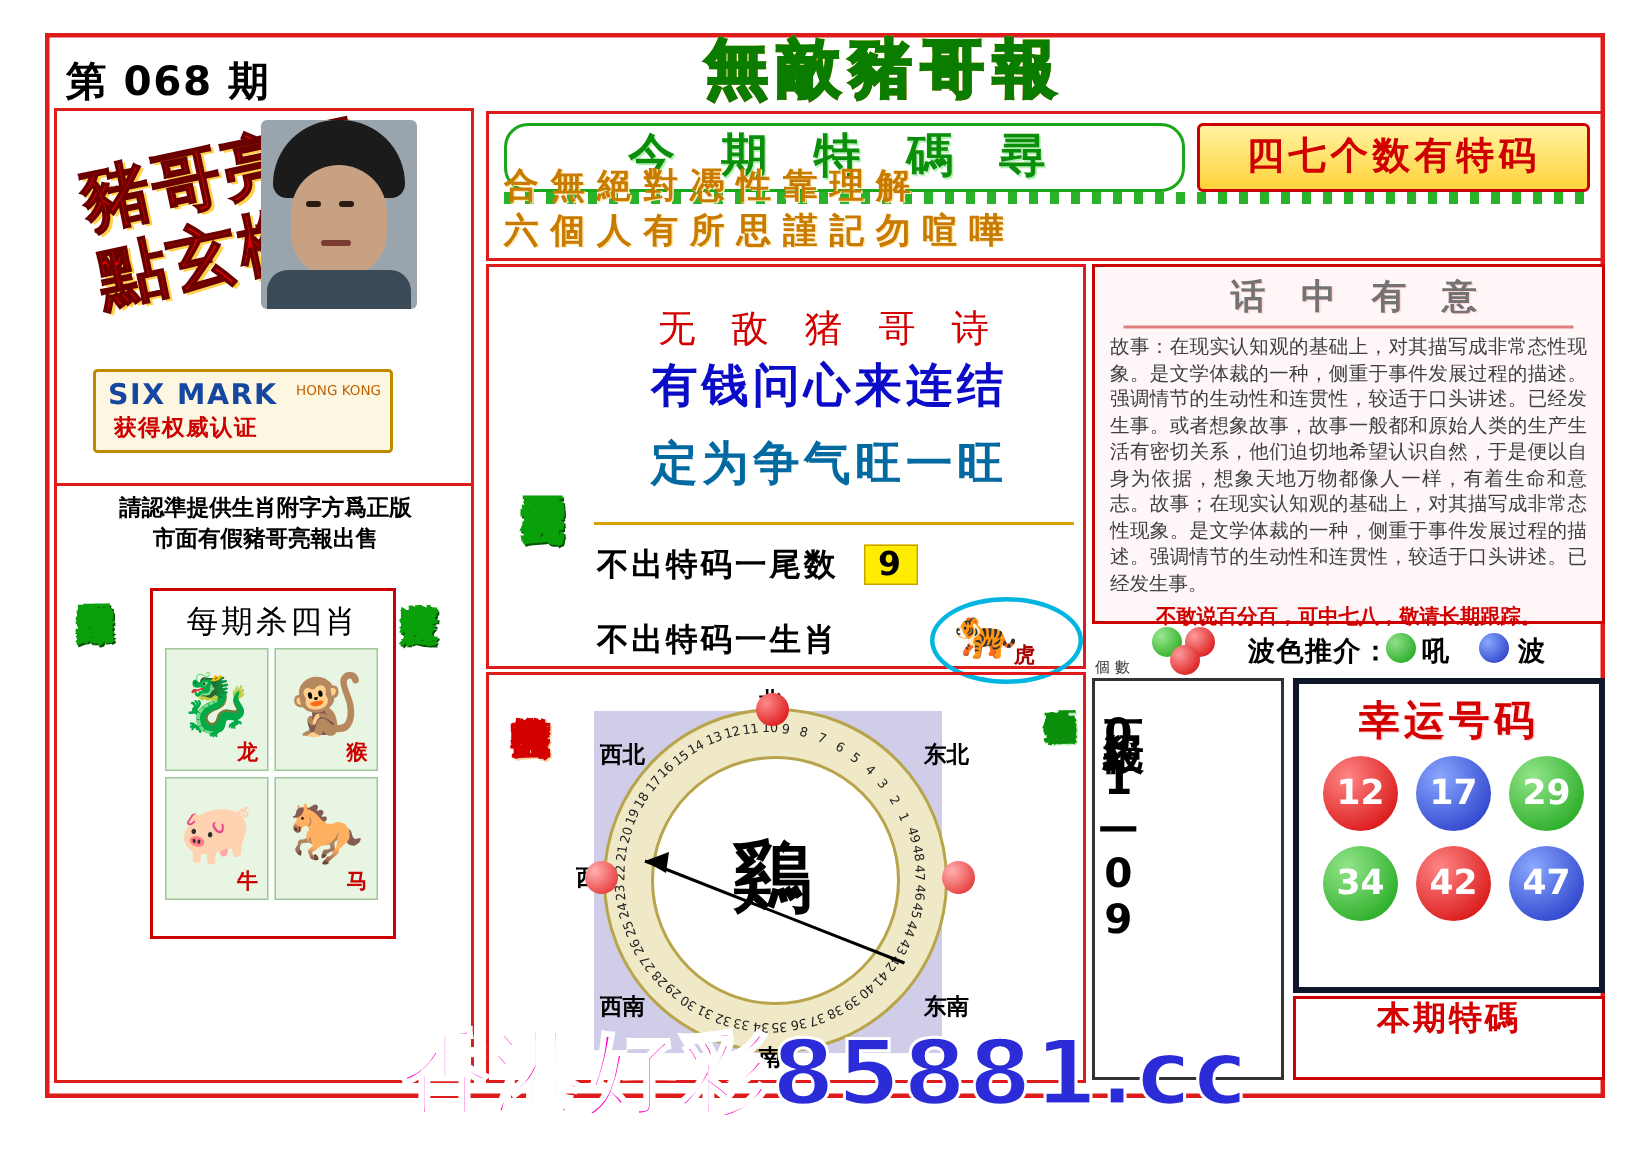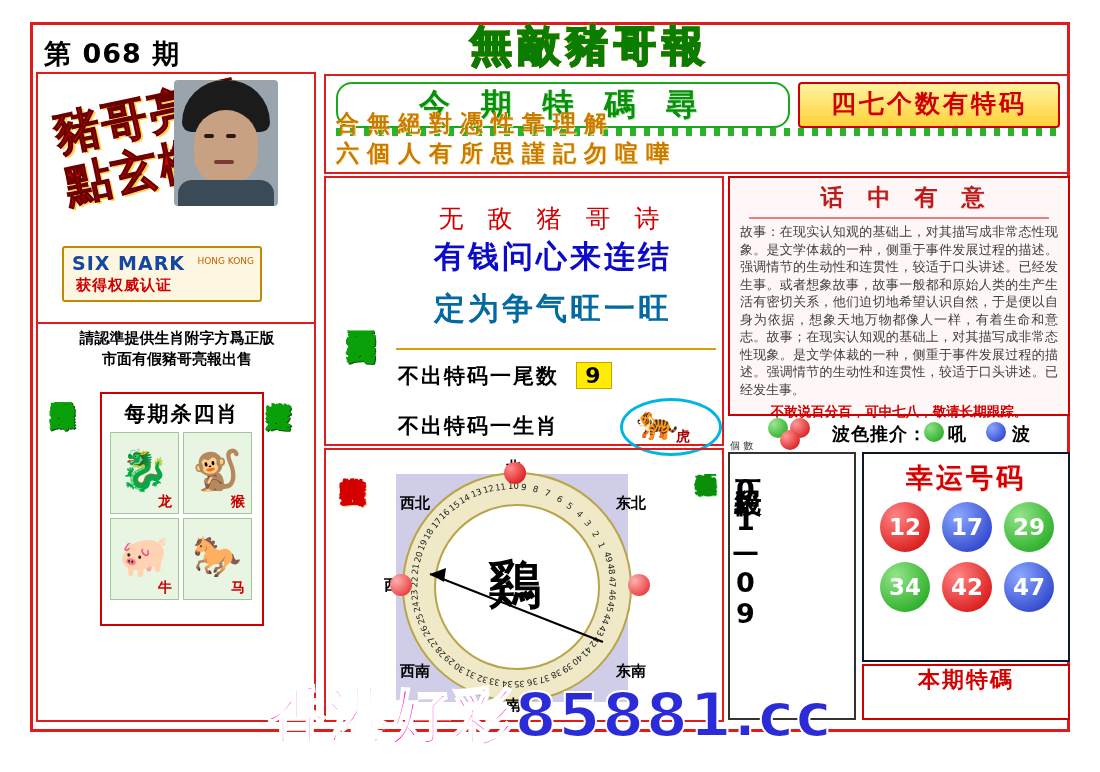--- a/index.html
+++ b/index.html
@@ -39,21 +39,21 @@
   .sixmark .sm3{position:absolute;left:12px;top:28px;font-size:15px;color:#cc0000;font-weight:bold;letter-spacing:1px;}
 
   .notice{position:absolute;left:46px;top:328px;width:262px;text-align:center;font-size:15px;color:#000;line-height:21px;font-weight:bold;}
 
   .vleft{position:absolute;left:52px;top:382px;width:34px;font-size:26px;font-weight:bold;color:#0aa00a;line-height:46px;text-align:center;
      text-shadow:1px 1px 0 #044d04;}
   .vright{position:absolute;left:268px;top:382px;width:34px;font-size:26px;font-weight:bold;color:#0aa00a;line-height:46px;text-align:center;
      text-shadow:1px 1px 0 #044d04;}
 
   .killbox{position:absolute;left:100px;top:392px;width:160px;height:230px;border:2px solid #cc0000;background:#fff;}
-  .killbox .kb-title{text-align:center;font-size:21px;font-weight:bold;color:#000;margin-top:6px;letter-spacing:2px;}
+  .killbox .kb-title{text-align:center;font-size:21px;font-weight:normal;color:#000;margin-top:6px;letter-spacing:2px;}
   .zgrid{position:absolute;left:8px;top:38px;width:142px;display:grid;grid-template-columns:1fr 1fr;gap:4px;}
   .zcell{position:relative;height:80px;background:#e8f5e2;border:1px solid #9ec79a;}
   .zcell .zname{position:absolute;right:6px;bottom:2px;font-size:14px;color:#cc0000;font-weight:bold;}
   .animal{position:absolute;left:50%;top:46%;transform:translate(-50%,-50%);font-size:40px;line-height:40px;}
 
   
   .midtop{position:absolute;left:324px;top:74px;width:746px;height:100px;border:2px solid #e01b1b;box-sizing:border-box;}
   .tema{position:absolute;left:336px;top:82px;width:450px;height:42px;border:2px solid #1aa81a;border-radius:16px;background:#fff;}
   .tema span{display:block;text-align:center;font-size:31px;font-weight:bold;letter-spacing:10px;line-height:40px;
      color:#0b8f0b;text-shadow:1px 1px 0 #b6f0b6;font-family:"DejaVu Sans",sans-serif;}
@@ -76,21 +76,21 @@
   .poem-rule{position:absolute;left:396px;top:348px;width:320px;height:2px;background:#d8a000;}
   .wei{position:absolute;left:398px;top:362px;width:300px;font-size:21px;font-weight:bold;color:#000;letter-spacing:2px;}
   .wei .num{display:inline-block;background:#ffec00;color:#000;padding:0 8px;margin-left:8px;border:1px solid #caa400;font-size:22px;}
   .sx{position:absolute;left:398px;top:412px;width:300px;font-size:21px;font-weight:bold;color:#000;letter-spacing:2px;}
   .sx-oval{position:absolute;left:620px;top:398px;width:96px;height:52px;border:3px solid #00b6e0;border-radius:50%;}
   .sx-animal{position:absolute;left:636px;top:402px;font-size:34px;line-height:40px;}
   .sx-label{position:absolute;left:676px;top:428px;font-size:14px;color:#a00;font-weight:bold;}
 
   
   .rbox{position:absolute;left:728px;top:176px;width:342px;height:240px;border:2px solid #cc0000;box-sizing:border-box;background:#fff7f7;}
-  .rbox .rt{text-align:center;font-size:23px;font-weight:bold;color:#b91c1c;letter-spacing:8px;margin-top:4px;text-shadow:1px 1px 0 #ffd9d9;margin-left:15px;}
+  .rbox .rt{text-align:center;font-size:23px;font-weight:bold;color:#737373;letter-spacing:8px;margin-top:4px;text-shadow:1px 1px 0 #ffd9d9;margin-left:15px;}
   .rbox .rline{width:300px;height:2px;background:#e08080;margin:4px auto 4px;}
   .rbox .rp{padding:0 10px;font-size:13px;line-height:17.5px;color:#404040;text-align:justify;}
   .rbox .rlast{padding:4px 10px 0;font-size:13.5px;line-height:18px;color:#d00000;text-align:center;font-weight:bold;}
 
   
   .waverow{position:absolute;left:728px;top:418px;width:342px;height:30px;}
   .wavetag{position:absolute;left:2px;top:1px;width:34px;font-size:10px;color:#333;line-height:13px;text-align:left;margin-top:20px;}
   .ball{position:absolute;width:20px;height:20px;border-radius:50%;}
   .wave-text{position:absolute;left:104px;top:4px;font-size:18px;font-weight:bold;color:#000;letter-spacing:1px;}
 
@@ -111,21 +111,21 @@
   .wheel-ball.g{background:radial-gradient(circle at 30% 30%,#ffb0b0,#e02020);}
   .numring{position:absolute;left:24px;top:16px;width:226px;height:226px;}
   .numring span{position:absolute;font-size:8.5px;color:#222;transform-origin:center;}
 
   
   .juebox{position:absolute;left:728px;top:452px;width:128px;height:268px;border:2px solid #333;box-sizing:border-box;background:#fff;}
   .juebox .jt{margin-top:14px;text-align:center;font-size:27px;font-weight:bold;color:#000;line-height:36px;}
   .juebox .jn{text-align:center;font-size:27px;font-weight:bold;color:#000;line-height:30px;margin-top:6px;}
 
   
-  .luckybox{position:absolute;left:862px;top:452px;width:208px;height:210px;border:2px solid #0f172a;box-sizing:border-box;background:#fff;}
+  .luckybox{position:absolute;left:862px;top:452px;width:208px;height:210px;border:4px solid #0f172a;box-sizing:border-box;background:#fff;}
   .lucky-title{text-align:center;font-size:27px;font-weight:bold;color:#d40000;letter-spacing:3px;margin-top:6px;text-shadow:1px 1px 0 #ffd0d0;}
   .lgrid{position:absolute;left:10px;top:48px;width:186px;display:grid;grid-template-columns:repeat(3,1fr);row-gap:10px;justify-items:center;}
   .lball{width:50px;height:50px;border-radius:50%;display:flex;align-items:center;justify-content:center;
      font-size:23px;font-weight:bold;color:#fff;}
   .lball.red{background:radial-gradient(circle at 32% 28%,#ff8585,#d10000);}
   .lball.blue{background:radial-gradient(circle at 32% 28%,#8aa8ff,#1a2fc0);}
   .lball.green{background:radial-gradient(circle at 32% 28%,#93e58a,#12a010);}
 
   .temabox{position:absolute;left:862px;top:664px;width:208px;height:56px;border:2px solid #cc0000;box-sizing:border-box;background:#fff;}
   .temabox .tt{text-align:center;font-size:22px;font-weight:bold;color:#d40000;letter-spacing:2px;line-height:24px;margin-top:2px;}

